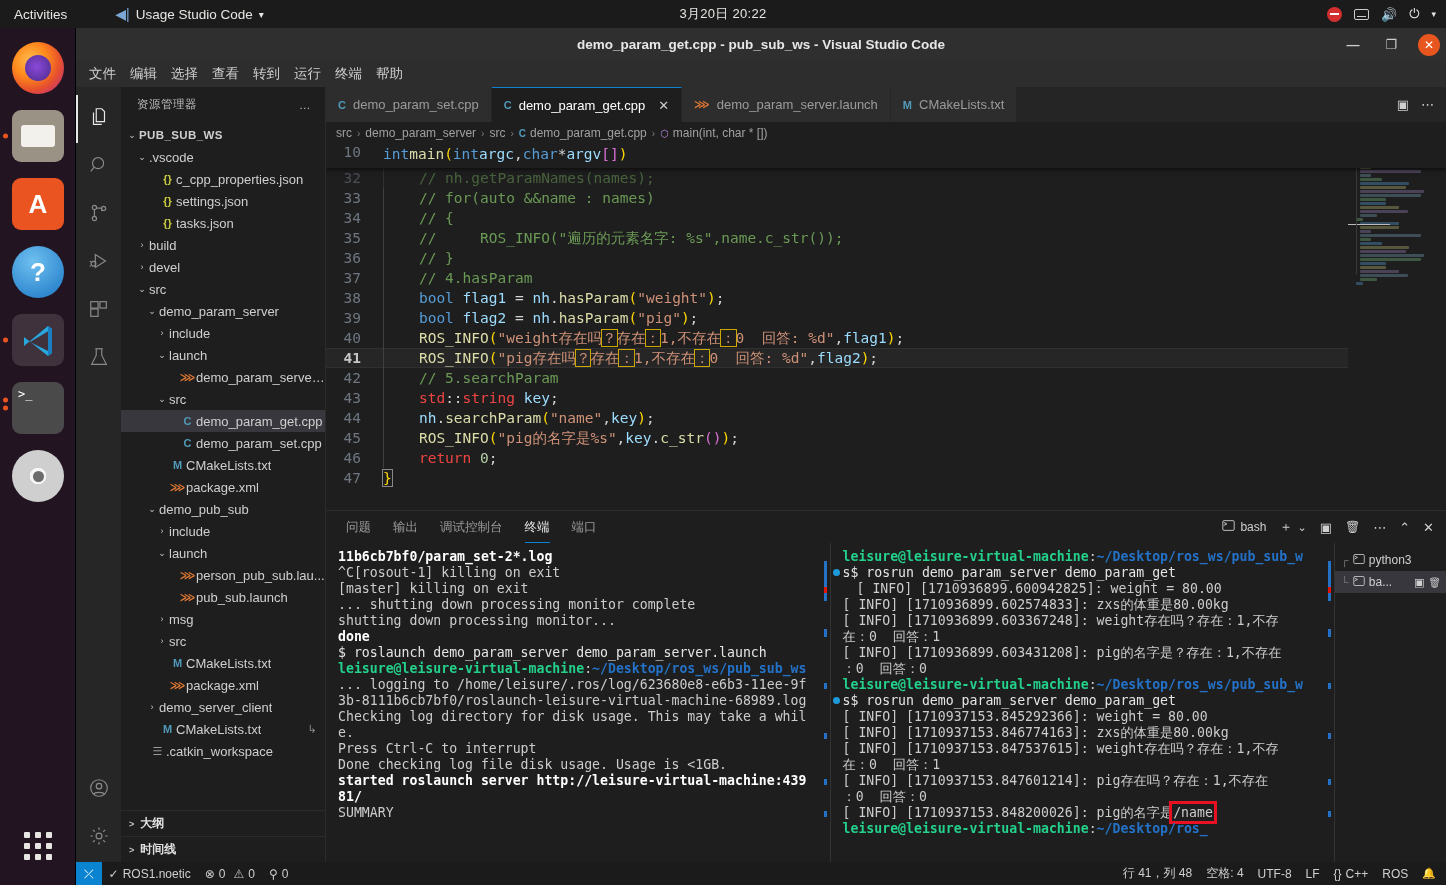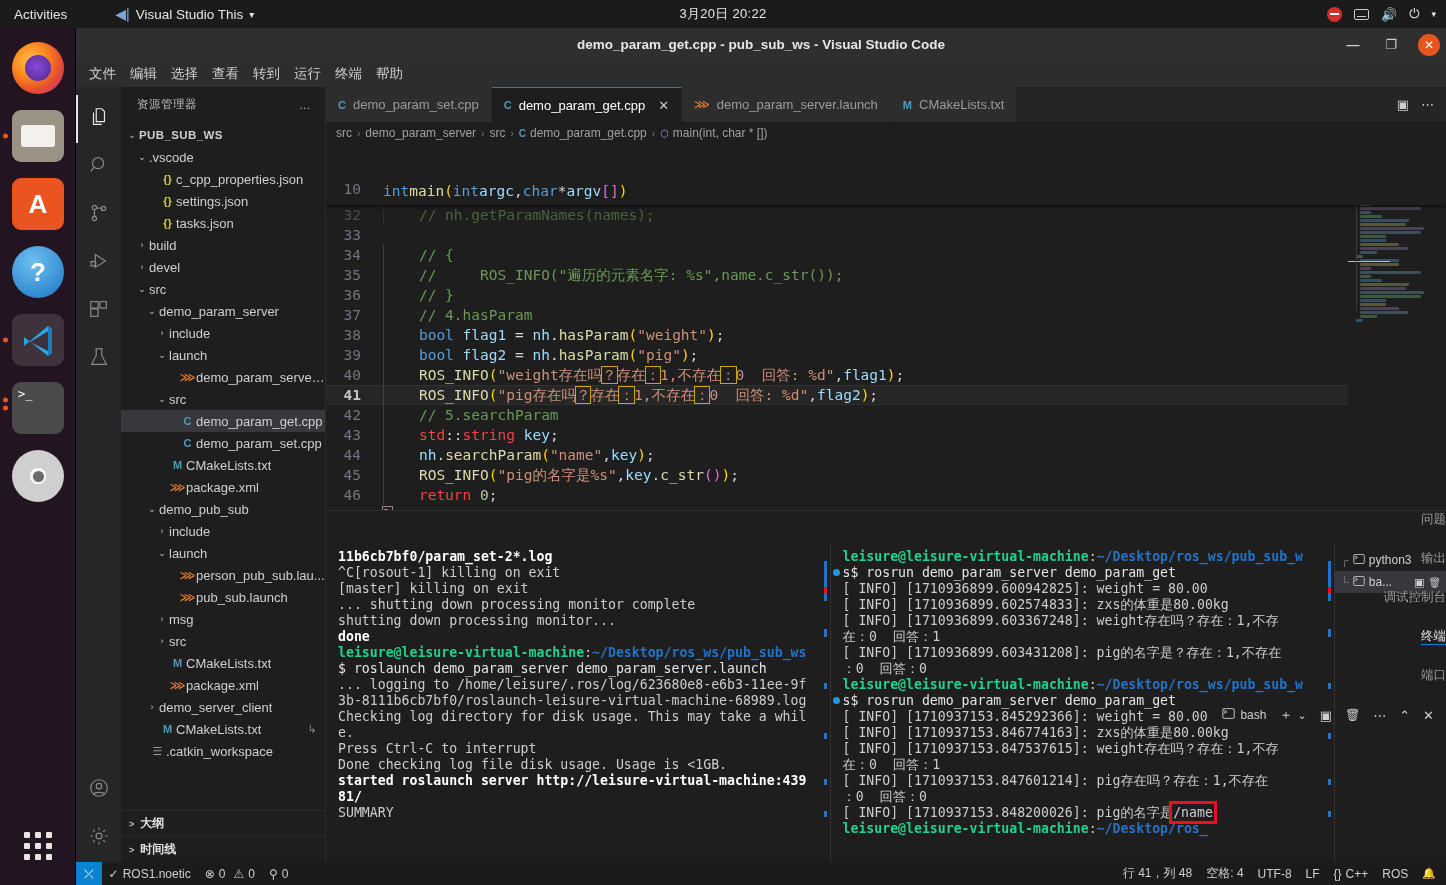--- a/index.html
+++ b/index.html
@@ -131,21 +131,21 @@
   .tab.active { background:#1e1e1e; color:#fff; border-top:1px solid #0a84d1; }
   .tab .x { margin-left:6px; color:#cccccc; font-size:13px; }
   #tabs .tabs-right { margin-left:auto; display:flex; align-items:center; gap:12px;
          padding:0 12px; color:#cfcfcf; font-size:13px; }
 
   #breadcrumb { height:22px; display:flex; align-items:center; gap:5px;
          padding-left:10px; font-size:12px; color:#a0a0a0; background:#1e1e1e; }
   #breadcrumb .sep { color:#7a7a7a; font-size:10px; }
 
   
-  #codewrap { flex:1; position:relative; overflow:hidden; background:#1e1e1e;margin-top:37px; }
+  #codewrap { flex:1; position:relative; overflow:hidden; background:#1e1e1e; }
   #sticky { position:absolute; left:0; right:0; top:0; height:24px; background:#1e1e1e;
             z-index:5; box-shadow:0 2px 4px rgba(0,0,0,.55); display:flex; }
   .ln { width:57px; text-align:right; padding-right:22px; color:#6e7681;
         font-size:14.5px; flex:none; }
   .ln.cur { color:#c6c6c6; font-weight:bold; }
   .codeline { height:20px; display:flex; align-items:center; font-size:14.5px;
               white-space:pre; }
   .codeline.cur { background:#262626; border-top:1px solid #303030;
                   border-bottom:1px solid #303030; }
   #lines { position:absolute; left:0; right:0; top:24px; }
@@ -171,22 +171,22 @@
   #minimap .mm { position:absolute; left:8px; top:14px; }
   #minimap .mmline { height:3px; margin-bottom:1px; border-radius:1px; }
   #minimap .slider { position:absolute; right:0; top:10px; width:90px; height:120px;
              border-left:1px solid #3a3a3a; }
   #minimap .cursorline { position:absolute; left:0; width:42px; height:1px;
              background:#bbb; top:80px; }
 
   
   #panel { height:352px; background:#1e1e1e; border-top:1px solid #2b2b2b;
            display:flex; flex-direction:column; }
-  #panelhdr { height:32px; display:flex; align-items:flex-end; padding-left:20px;
-              gap:22px; position:relative;flex-direction:column; }
+  #panelhdr { height:32px; display:flex; align-items:center; padding-left:20px;
+              gap:22px; position:relative; }
   .ptab { font-size:12.5px; color:#9a9a9a; height:32px; display:flex;
           align-items:center; position:relative; }
   .ptab.active { color:#e7e7e7; }
   .ptab.active:after { content:""; position:absolute; left:0; right:0; bottom:0;
           height:1px; background:#0a84d1; }
   #panelhdr .right { margin-left:auto; display:flex; align-items:center; gap:13px;
           padding-right:12px; color:#cfcfcf; font-size:13px; }
   .term-chip { display:flex; align-items:center; gap:5px; font-size:12px; }
 
   #terminals { flex:1; display:flex; min-height:0; }
@@ -222,21 +222,21 @@
   #statusbar .si { padding:0 7px; display:flex; align-items:center; gap:4px; height:23px; }
   #statusbar .right { margin-left:auto; display:flex; align-items:center; }
 </style>
 </head>
 <body>
 
 <div id="gnome-bar">
   <span class="activities">Activities</span>
   <span class="appmenu">
     <span style="color:#7aa7d4;font-size:14px;">◀|</span>
-    <span>Visual Studio This</span>
+    <span>Usage Studio Code</span>
     <span style="font-size:10px;">▾</span>
   </span>
   <span class="clock">3月20日  20:22</span>
   <span class="tray">
     <span class="dnd-dot"></span>
     <span class="kbd-icon"></span>
     <span style="font-size:13px;">🔊</span>
     <span style="font-size:13px;">⏻</span>
     <span style="font-size:9px;">▾</span>
   </span>
@@ -602,20 +602,21 @@
           <span class="ln mono">10</span>
           <span class="mono codeline"><span class="t-key">int</span> <span class="t-fn">main</span><span class="t-br1">(</span><span class="t-key">int</span> <span class="t-var">argc</span><span class="t-pn">,</span> <span class="t-key">char</span> <span class="t-pn">*</span><span class="t-var">argv</span><span class="t-br2">[]</span><span class="t-br1">)</span></span>
         </div>
         <div id="lines">
           <div class="row codeline" style="opacity:.55;">
             <span class="ln mono">32</span>
             <span class="mono"><span class="guide"></span>    <span class="t-cmt">// nh.getParamNames(names);</span></span>
           </div>
           <div class="row codeline">
             <span class="ln mono">33</span>
+            <span class="mono"><span class="guide"></span>    <span class="t-cmt">// for(auto &amp;&amp;name : names)</span></span>
           </div>
           <div class="row codeline">
             <span class="ln mono">34</span>
             <span class="mono"><span class="guide"></span>    <span class="t-cmt">// {</span></span>
           </div>
           <div class="row codeline">
             <span class="ln mono">35</span>
             <span class="mono"><span class="guide"></span>    <span class="t-cmt">//     ROS_INFO("遍历的元素名字: %s",name.c_str());</span></span>
           </div>
           <div class="row codeline">
@@ -736,22 +737,22 @@
         </div>
 
         <div id="terminals">
           <div class="termpane left mono">
               <div class="tline" style="position: relative;"><span class="bold">11b6cb7bf0/param_set-2*.log</span></div>
               <div class="tline" style="position: relative;"><span>^C[rosout-1] killing on exit</span></div>
               <div class="tline" style="position: relative;"><span>[master] killing on exit</span></div>
               <div class="tline" style="position: relative;"><span>... shutting down processing monitor complete</span></div>
               <div class="tline" style="position: relative;"><span>shutting down processing monitor...</span></div>
               <div class="tline" style="position: relative;"><span class="bold">done</span></div>
+              <div class="tline" style="position: relative;"><span class="w">$ roslaunch demo_param_server demo_param_server.launch</span></div>
               <div class="tline" style="position: relative;"><span class="g">leisure@leisure-virtual-machine</span><span style="color: rgb(204, 204, 204);">:</span><span class="b">~/Desktop/ros_ws/pub_sub_ws</span></div>
-              <div class="tline" style="position: relative;"><span class="w">$ roslaunch demo_param_server demo_param_server.launch</span></div>
               <div class="tline" style="position: relative;"><span>... logging to /home/leisure/.ros/log/623680e8-e6b3-11ee-9f</span></div>
               <div class="tline" style="position: relative;"><span>3b-8111b6cb7bf0/roslaunch-leisure-virtual-machine-68989.log</span></div>
               <div class="tline" style="position: relative;"><span>Checking log directory for disk usage. This may take a whil</span></div>
               <div class="tline" style="position: relative;"><span>e.</span></div>
               <div class="tline" style="position: relative;"><span>Press Ctrl-C to interrupt</span></div>
               <div class="tline" style="position: relative;"><span>Done checking log file disk usage. Usage is &lt;1GB.</span></div>
               <div class="tline" style="position: relative;"><span></span></div>
               <div class="tline" style="position: relative;"><span class="bold">started roslaunch server http://leisure-virtual-machine:439</span></div>
               <div class="tline" style="position: relative;"><span class="bold">81/</span></div>
               <div class="tline" style="position: relative;"><span></span></div>
@@ -760,21 +761,21 @@
               <div class="decobar" style="top: 44px; height: 6px; background: rgb(229, 20, 0);"></div>
               <div class="decobar" style="top: 86px; height: 8px; background: rgb(36, 114, 200);"></div>
               <div class="decobar" style="top: 140px; height: 6px; background: rgb(36, 114, 200);"></div>
               <div class="decobar" style="top: 190px; height: 6px; background: rgb(36, 114, 200);"></div>
               <div class="decobar" style="top: 236px; height: 6px; background: rgb(36, 114, 200);"></div>
               <div class="decobar" style="top: 268px; height: 6px; background: rgb(36, 114, 200);"></div>
             </div>
           <div class="termpane right mono">
               <div class="tline" style="position: relative;"><span class="g">leisure@leisure-virtual-machine</span><span style="color: rgb(204, 204, 204);">:</span><span class="b">~/Desktop/ros_ws/pub_sub_w</span></div>
               <div class="tline" style="position: relative;"><span class="cmd-dot dot-ok"></span><span class="w">s$ rosrun demo_param_server demo_param_get</span></div>
-              <div class="tline" style="position: relative;"><span>[ INFO] [1710936899.600942825]: weight = 80.00</span></div>
+              <div class="tline" style="position: relative; margin-left: 14px;"><span>[ INFO] [1710936899.600942825]: weight = 80.00</span></div>
               <div class="tline" style="position: relative;"><span>[ INFO] [1710936899.602574833]: zxs的体重是80.00kg</span></div>
               <div class="tline" style="position: relative;"><span>[ INFO] [1710936899.603367248]: weight存在吗？存在：1,不存</span></div>
               <div class="tline" style="position: relative;"><span>在：0  回答：1</span></div>
               <div class="tline" style="position: relative;"><span>[ INFO] [1710936899.603431208]: pig的名字是？存在：1,不存在</span></div>
               <div class="tline" style="position: relative;"><span>：0  回答：0</span></div>
               <div class="tline" style="position: relative;"><span class="g">leisure@leisure-virtual-machine</span><span style="color: rgb(204, 204, 204);">:</span><span class="b">~/Desktop/ros_ws/pub_sub_w</span></div>
               <div class="tline" style="position: relative;"><span class="cmd-dot dot-ok"></span><span class="w">s$ rosrun demo_param_server demo_param_get</span></div>
               <div class="tline" style="position: relative;"><span>[ INFO] [1710937153.845292366]: weight = 80.00</span></div>
               <div class="tline" style="position: relative;"><span>[ INFO] [1710937153.846774163]: zxs的体重是80.00kg</span></div>
               <div class="tline" style="position: relative;"><span>[ INFO] [1710937153.847537615]: weight存在吗？存在：1,不存</span></div>

